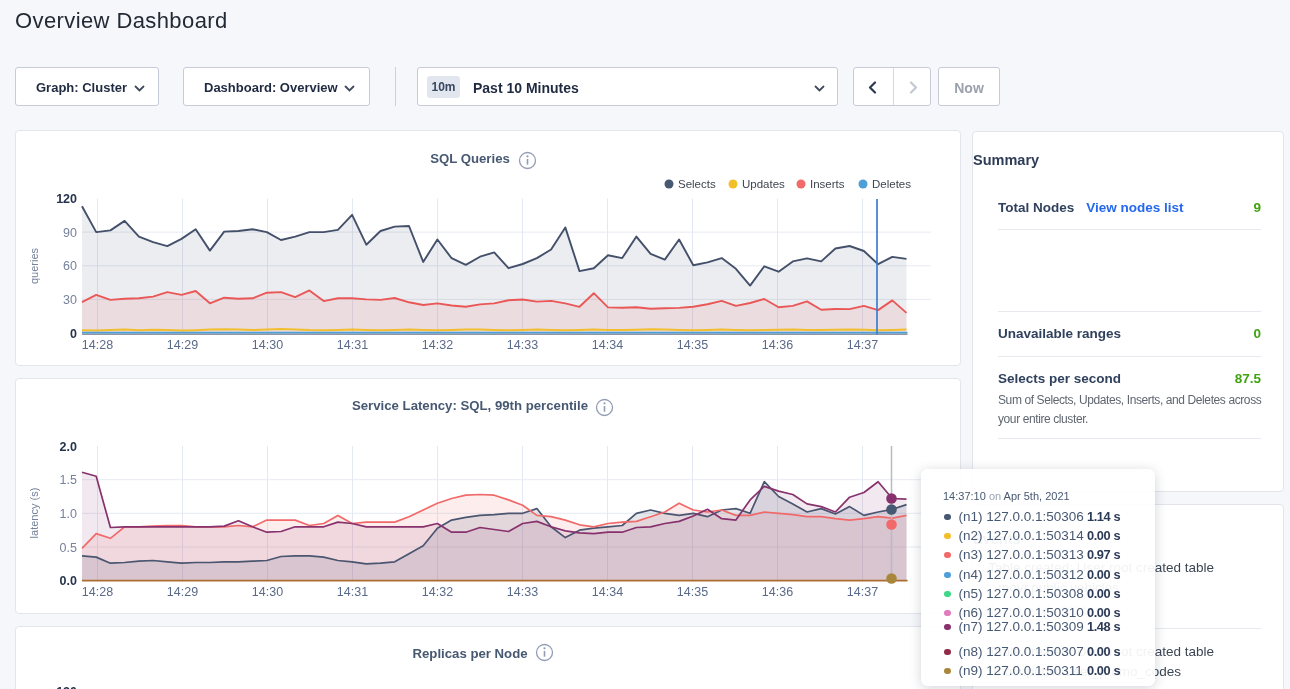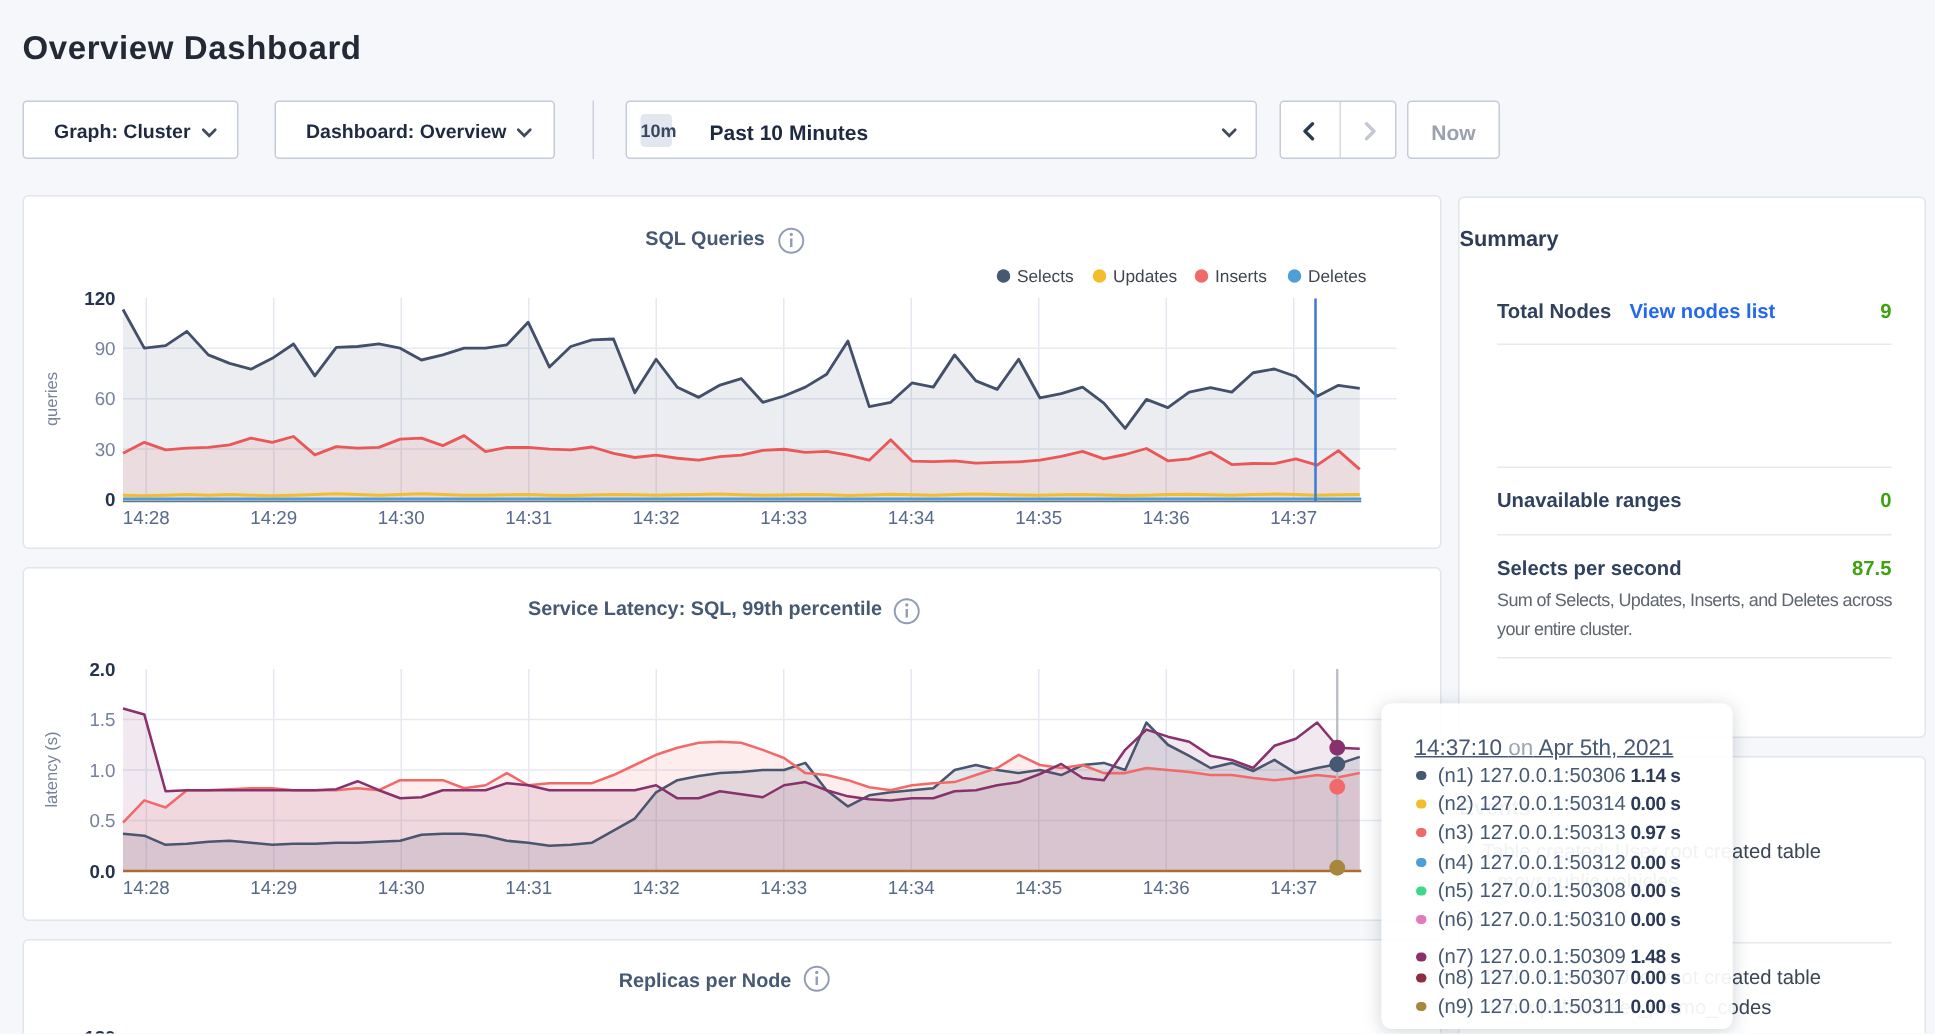--- a/index.html
+++ b/index.html
@@ -1,40 +1,40 @@
 <!DOCTYPE html>
 <html><head><meta charset="utf-8"><title>Overview Dashboard</title><style>
 * { margin:0; padding:0; box-sizing:border-box; }
 html,body { width:1290px; height:689px; overflow:hidden; background:#f5f7fa;
   font-family:"Liberation Sans", sans-serif; position:relative; }
 .abs { position:absolute; }
-h1 { position:absolute; left:15px; top:19px; font-size:22px; font-weight:700;
+h1 { position:absolute; left:15px; top:8px; font-size:22px; font-weight:400;
   color:#242a35; letter-spacing:0.4px; }
 .ctl { position:absolute; top:67px; height:39px; background:#fff;
   border:1px solid #c5cbd9; border-radius:3px;padding-left:36px; }
 .ctl .txt { position:absolute; top:11.5px; font-size:13px; font-weight:bold; color:#1f2940; }
 .chev { position:absolute; top:17px; }
 .vdiv { position:absolute; top:67px; left:395px; width:1px; height:39px; background:#ccd1dd; }
-.badge { position:absolute; left:9px; top:8px; width:21px; height:22px; background:#e2e6ee;
+.badge { position:absolute; left:9px; top:8px; width:33px; height:22px; background:#e2e6ee;
   border-radius:3px; font-size:12px; font-weight:bold; color:#394760; text-align:center;
   line-height:22px; }
 .panel { position:absolute; background:#fff; border:1px solid #e2e5ea; border-radius:4px; }
 .srow { position:absolute; left:25px; right:22px; height:17px; font-size:13.5px; }
 .srow .lbl { font-weight:bold; color:#30415e; }
 .srow .lnk { font-weight:bold; color:#2468ee; margin-left:12px; }
 .srow .val { float:right; font-weight:bold; color:#3fa311; }
 .sdesc { position:absolute; left:25px; font-size:12px; letter-spacing:-0.4px; white-space:nowrap; color:#5f6670;
   line-height:18.5px; }
 .hr { position:absolute; left:25px; right:22px; height:1px; background:#e7e9ee; }
 .ptitle { position:absolute; width:100%; font-size:14.5px;
   font-weight:bold; color:#475872; }
 .tooltip { position:absolute; left:921px; top:469px; width:234px; height:217px;
   background:rgba(255,255,255,0.93); border-radius:7px;
   box-shadow:0 2px 12px rgba(50,60,80,0.22); z-index:10; }
-.ttitle { position:absolute; left:22px; top:21px; font-size:15px; color:#475872;text-decoration:underline; }
+.ttitle { position:absolute; left:22px; top:21px; font-size:11px; color:#475872; }
 .ttitle .on { color:#9aa5b5; }
 .trow { position:absolute; left:22px; right:20px; height:16px; }
 .tdot { position:absolute; left:1px; top:5.5px; width:6.5px; height:6.5px; border-radius:50%; }
 .tlab { position:absolute; left:15.5px; top:1px; font-size:13.5px; color:#475872; white-space:nowrap; }
 .tval { position:absolute; left:144px; top:1px; font-size:12.8px; font-weight:bold; color:#2c3a57; white-space:nowrap; letter-spacing:-0.4px; }
 .eline { position:absolute; font-size:13.5px; color:#3b4654; white-space:nowrap; }
 .etime { position:absolute; font-size:12px; color:#9aa3b1; white-space:nowrap; }
 .eicon { position:absolute; left:14px; width:13px; height:13px; border:1.5px solid #aab2c0;
   border-radius:50%; }
 </style></head><body>
@@ -234,21 +234,21 @@
     <div class="trow" style="top:116px">
       <span class="tdot" style="background:#3ed889"></span>
       <span class="tlab">(n5) 127.0.0.1:50308</span>
       <span class="tval">0.00 s</span>
     </div>
     <div class="trow" style="top:135px">
       <span class="tdot" style="background:#e07bbd"></span>
       <span class="tlab">(n6) 127.0.0.1:50310</span>
       <span class="tval">0.00 s</span>
     </div>
-    <div class="trow" style="top:160px">
+    <div class="trow" style="top:149px">
       <span class="tdot" style="background:#87326d"></span>
       <span class="tlab">(n7) 127.0.0.1:50309</span>
       <span class="tval">1.48 s</span>
     </div>
     <div class="trow" style="top:174px">
       <span class="tdot" style="background:#8e2c48"></span>
       <span class="tlab">(n8) 127.0.0.1:50307</span>
       <span class="tval">0.00 s</span>
     </div>
     <div class="trow" style="top:193px">

